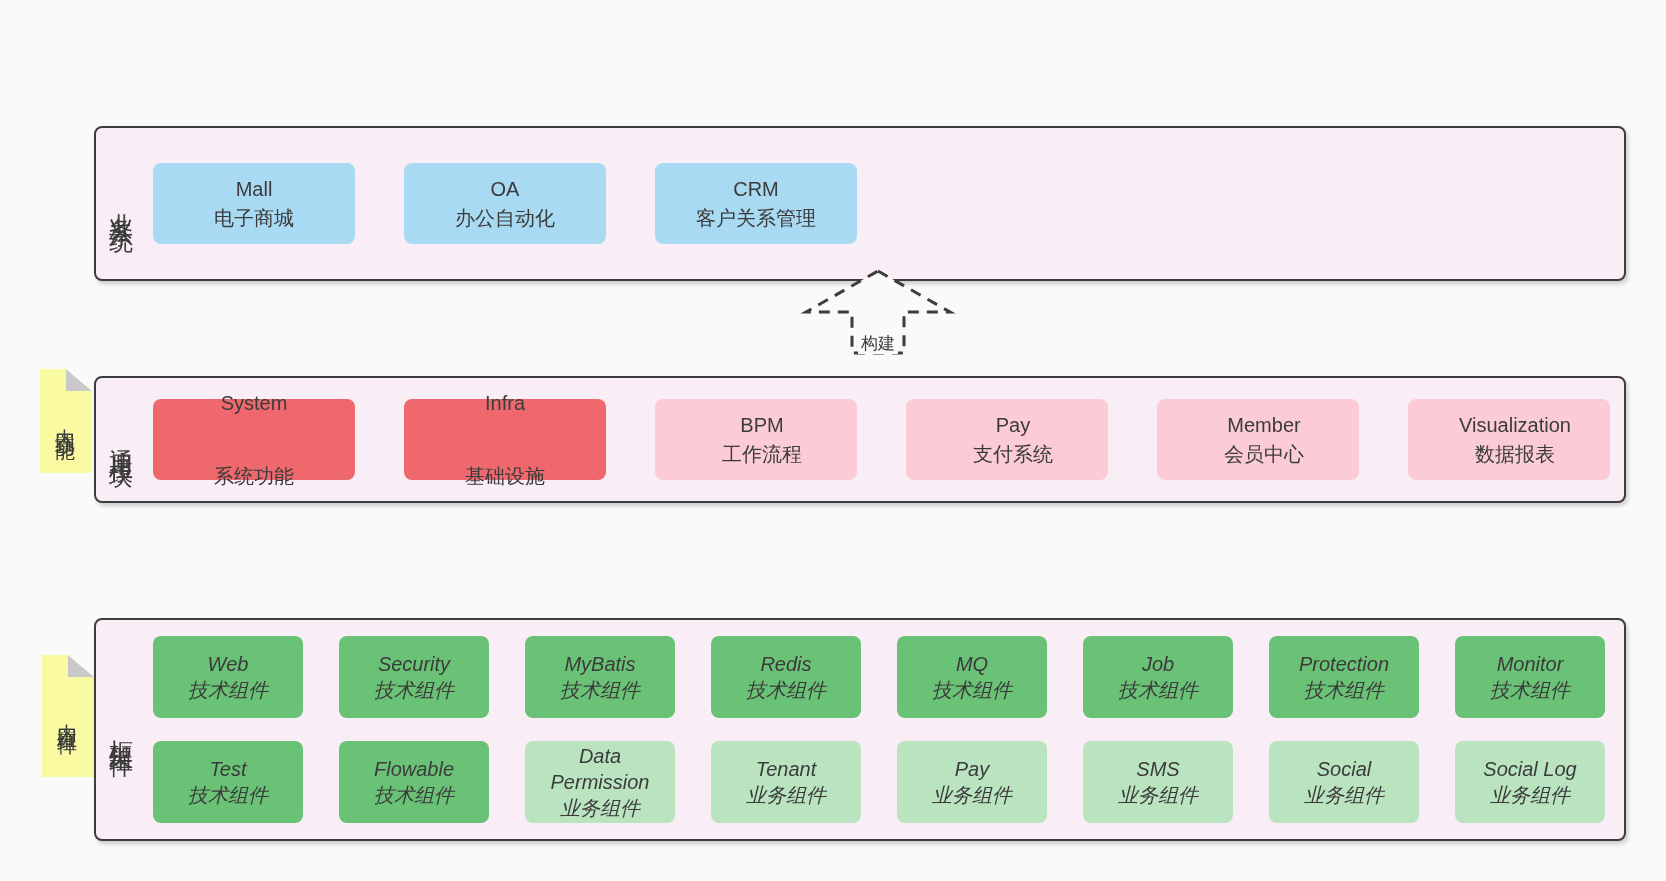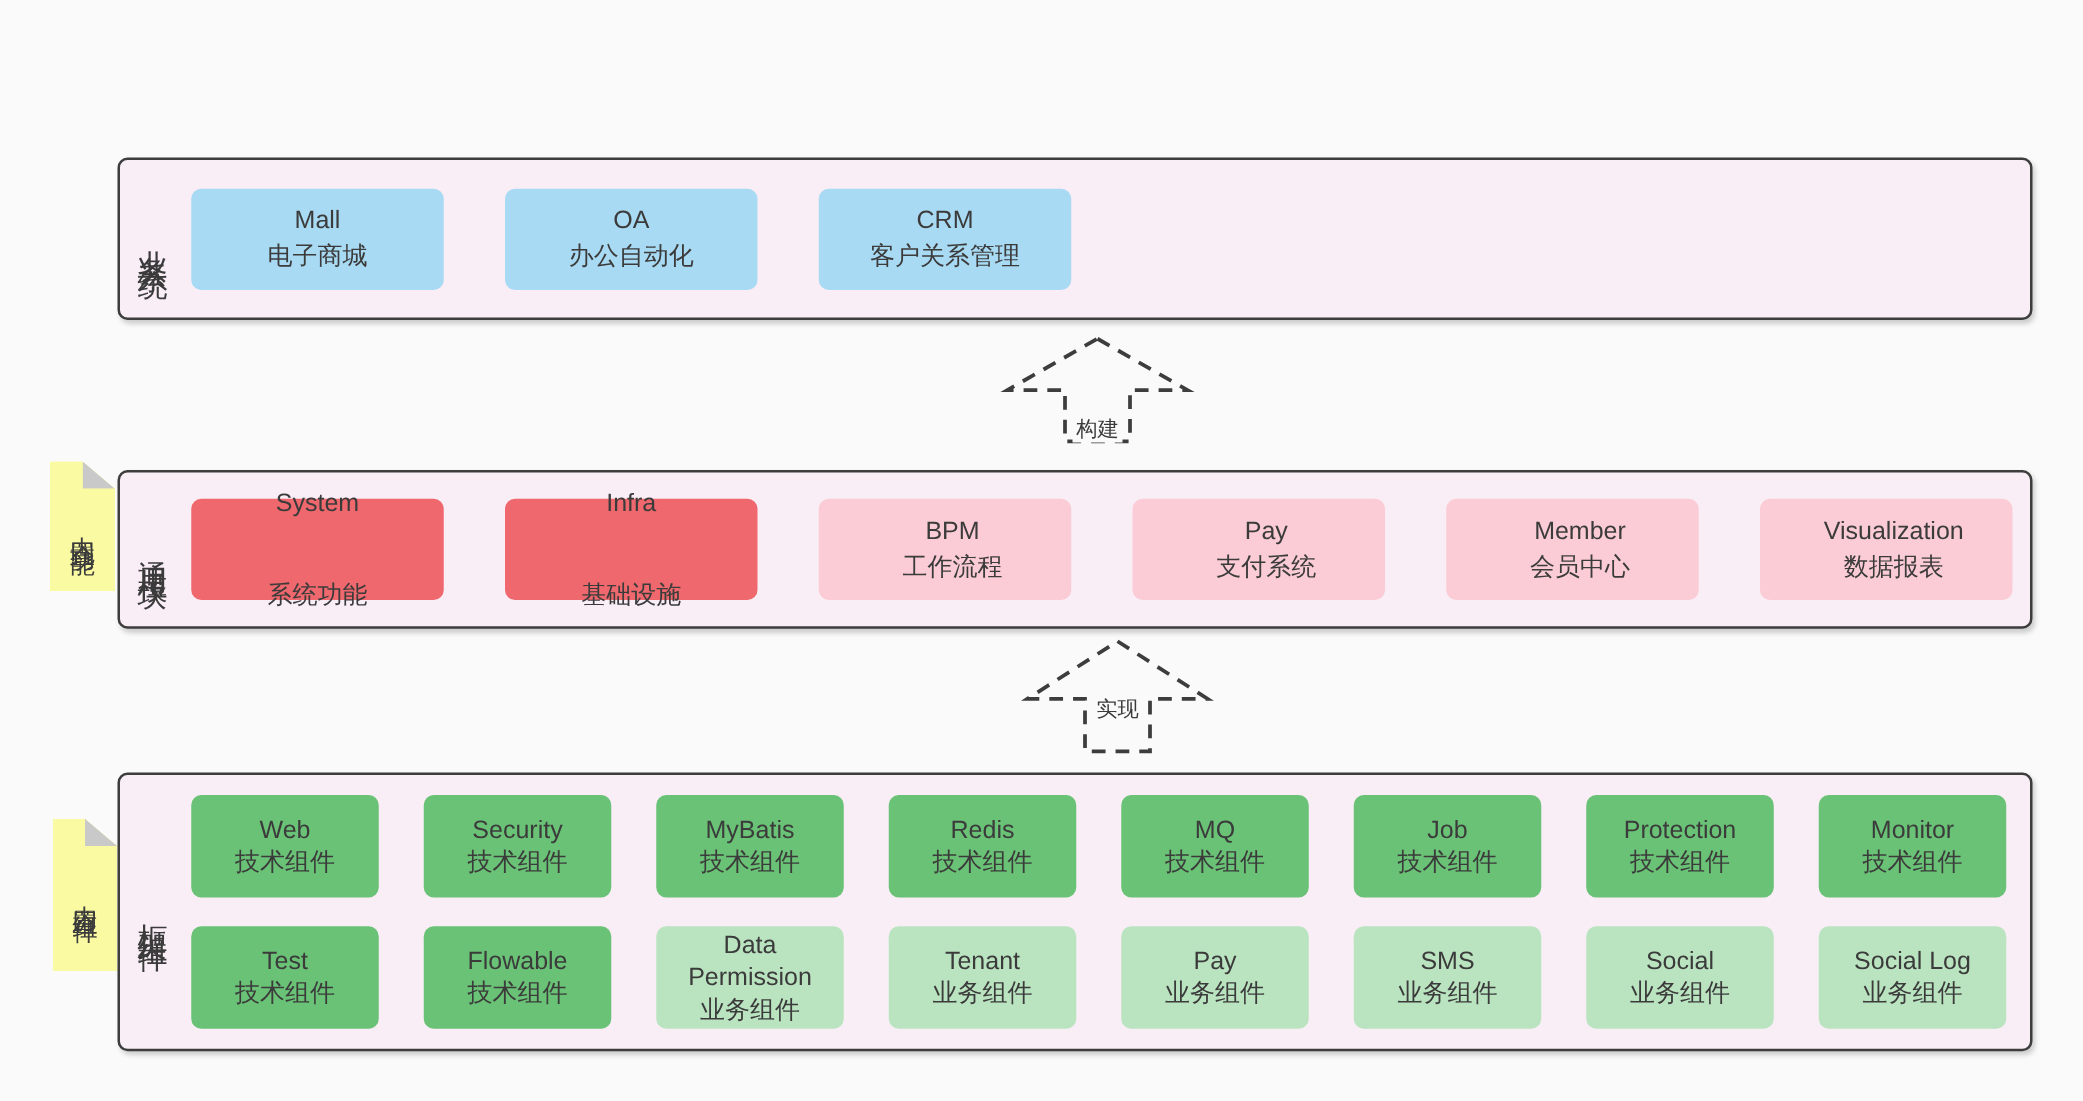--- a/index.html
+++ b/index.html
@@ -17,40 +17,41 @@
   
   .band{
     position:absolute;
     left:94px;width:1532px;
     background:var(--band-bg,#f9eef6);
     border:2px solid var(--band-border,#3d3d3d);
     border-radius:8px;
     box-sizing:border-box;
     box-shadow:2px 3px 4px rgba(0,0,0,0.18);
   }
-  .band-business  {top:126px;height:130px;}
+  .band-business  {top:126px;height:155px;}
   .band-modules   {top:376px;height:127px;}
   .band-components{top:618px;height:223px;}
   .band-label{
     position:absolute;left:9px;top:50%;
     transform:translateY(-50%);
     writing-mode:vertical-rl;text-orientation:upright;
     font-size:24px;letter-spacing:5px;
     color:var(--text,#3b3b3b);
     white-space:nowrap;
   }
   .band-content{
     position:absolute;left:57px;top:0;height:100%;
     display:flex;align-items:center;gap:49px;
   }
   .band-content.grid{
     width:1462px;
     flex-wrap:wrap;
     gap:23px 36px;
     align-content:center;
+    font-style:italic;
   }
   
   .box{
     width:202px;height:81px;
     border-radius:8px;
     display:flex;flex-direction:column;justify-content:center;
     text-align:center;
     font-size:20px;line-height:29px;
     color:var(--text,#3b3b3b);
     box-sizing:border-box;
@@ -166,26 +167,20 @@
           <div>Member</div>
           <div>会员中心</div>
         </div>
         <div class="box pink">
           <div>Visualization</div>
           <div>数据报表</div>
         </div>
       </div>
   </div>
 
-  <div class="arrow arrow-implement">
-    <svg viewBox="0 0 156 96">
-      <polygon points="78,5 150,51 104,51 104,93 52,93 52,51 6,51"></polygon>
-    </svg>
-    <span class="arrow-label">实现</span>
-  </div>
 
   <div class="note note-components">
     <div class="fold"></div>
     <span class="note-text">内置组件</span>
   </div>
   <div class="band band-components">
     <div class="band-label">框架组件</div>
     <div class="band-content grid">
         <div class="box green-dark">
           <div>Web</div>

